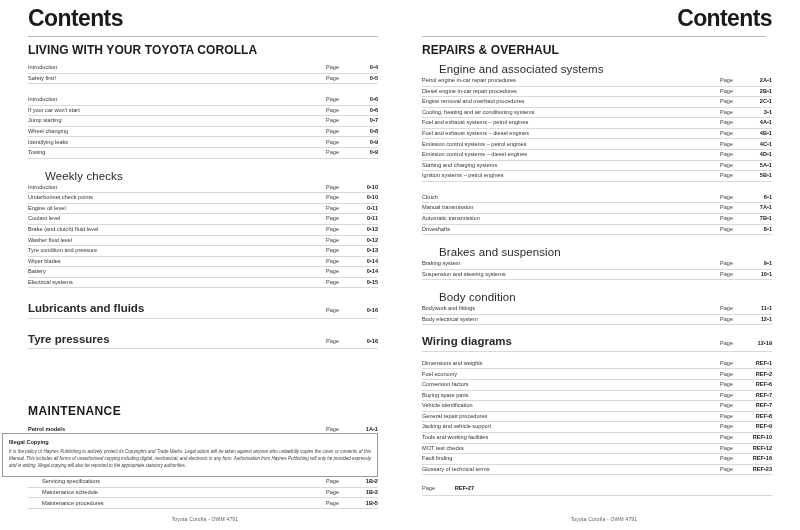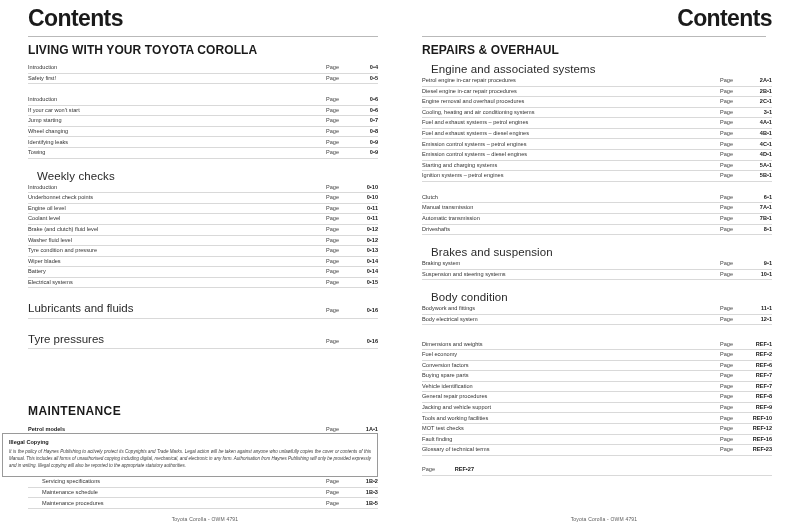--- a/index.html
+++ b/index.html
@@ -55,21 +55,21 @@
     margin: 3px 0 6px 0;
     color: #1a1a1a;
   }
   .part-title.spaced { letter-spacing: 0.4px; margin-top: 44px; }
 
   
   .group-title {
     font-size: 11.5px;
     font-weight: normal;
     color: #2a2a2a;
-    margin: 0 0 1px 9px;
+    margin: 0 0 1px 17px;
     letter-spacing: 0.1px;
   }
   .group-gap { height: 11px; }
   .group-gap-sm { height: 7px; }
 
   
   .entry {
     display: flex;
     align-items: baseline;
     border-bottom: 1px solid #d9d9d9;
@@ -100,21 +100,21 @@
   .entry.indent .title { padding-left: 14px; }
 
   
   .entry.big {
     font-size: 11.5px;
     padding: 4px 0 3px 0;
     align-items: baseline;
   }
   .entry.big .title {
     font-size: 11.5px;
-    font-weight: normal;
+    font-weight: bold;
     color: #2a2a2a;
   }
   .entry.big .pagelabel,
   .entry.big .pagenum { font-size: 5.6px; }
 
   
   .illegal-box {
     position: absolute;
     left: 2px;
     right: 22px;
@@ -431,20 +431,25 @@
           <span class="pagenum">11•1</span>
         </div>
         <div class="entry">
           <span class="title">Body electrical system</span>
           <span class="pagelabel">Page</span>
           <span class="pagenum">12•1</span>
         </div>
       </div>
 
     <div class="group-gap-sm"></div>
+    <div class="entry big">
+      <span class="title">Wiring diagrams</span>
+      <span class="pagelabel">Page</span>
+      <span class="pagenum">12•19</span>
+    </div>
 
     <div class="group-gap-sm"></div>
     <div id="reference-entries">
         <div class="entry">
           <span class="title">Dimensions and weights</span>
           <span class="pagelabel">Page</span>
           <span class="pagenum">REF•1</span>
         </div>
         <div class="entry">
           <span class="title">Fuel economy</span>

